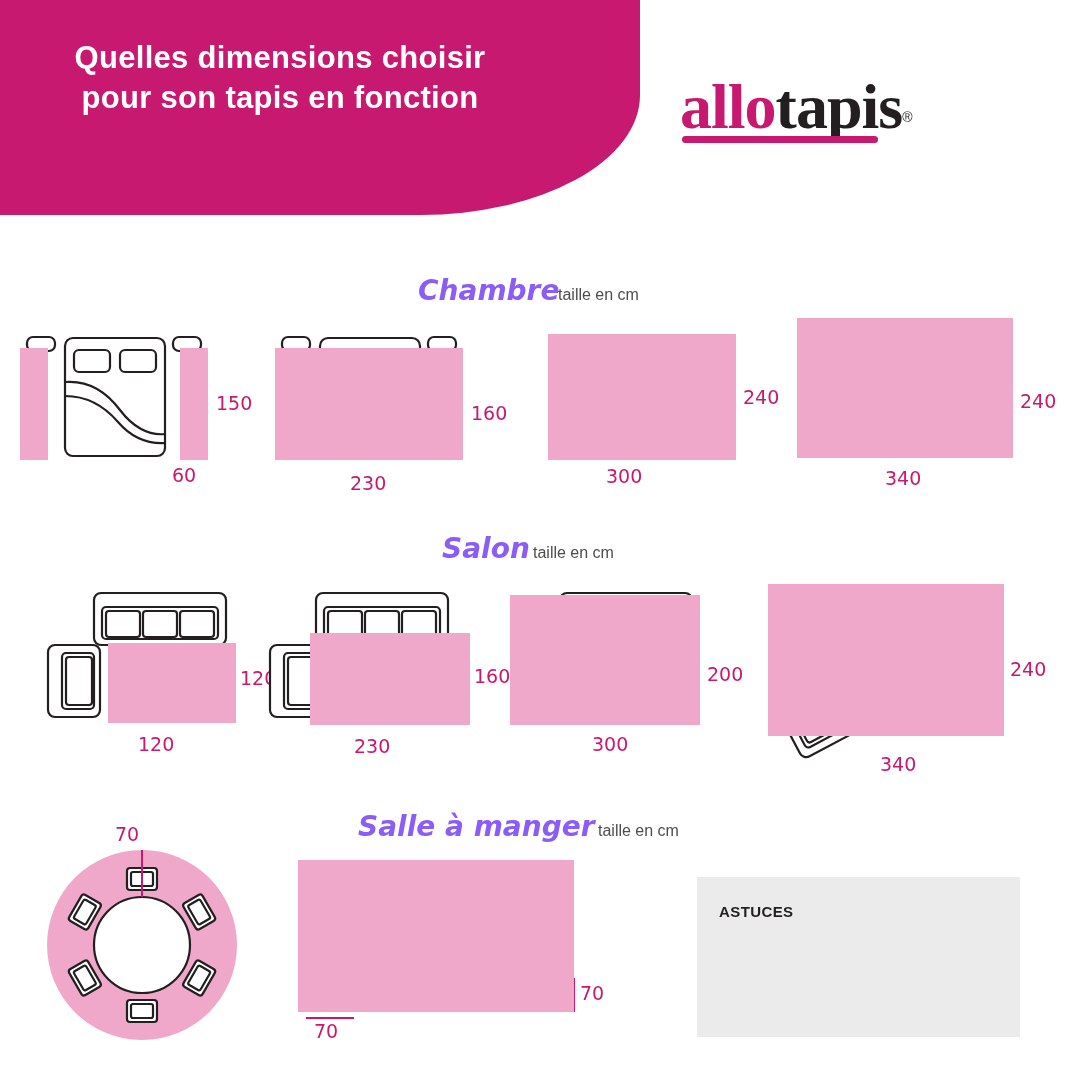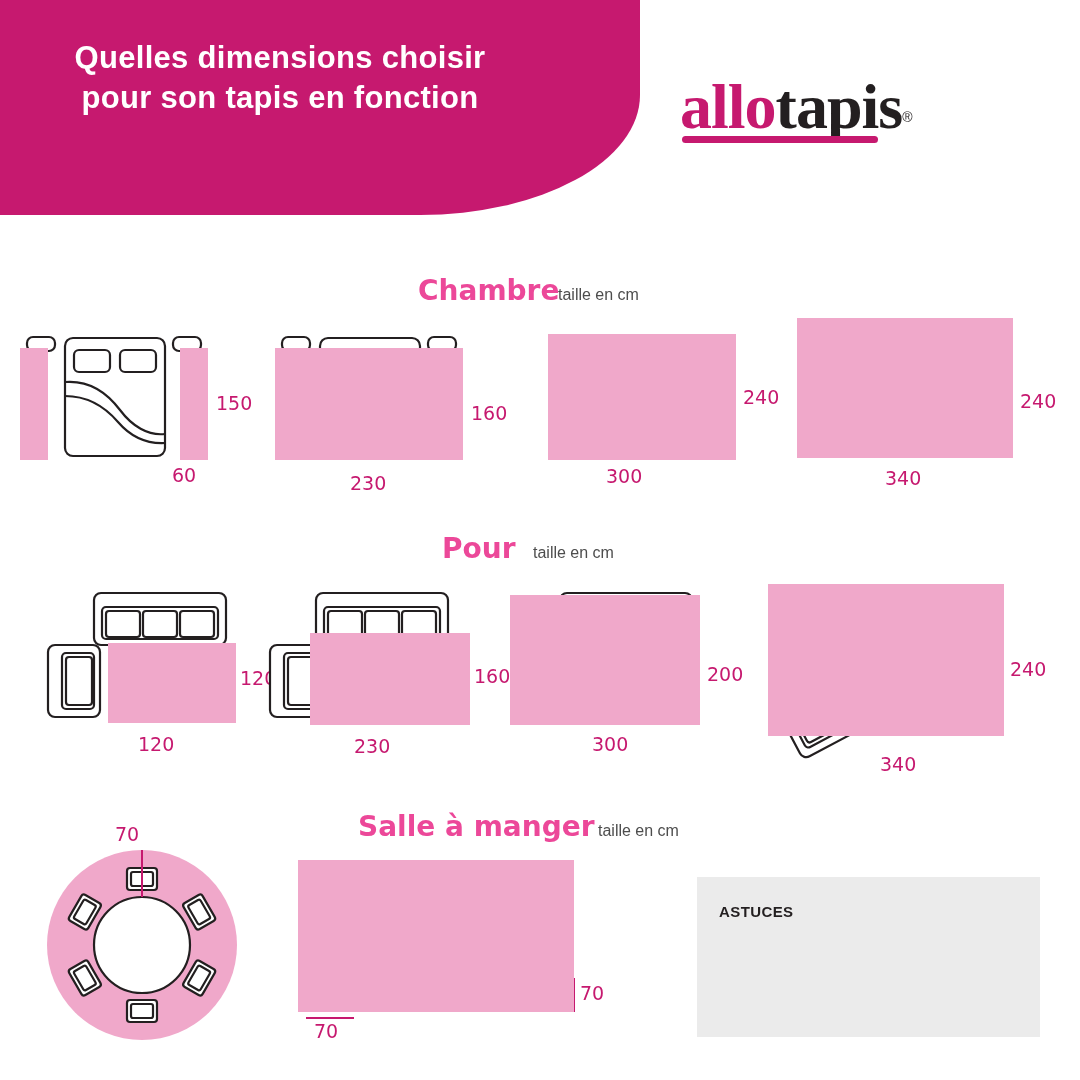--- a/index.html
+++ b/index.html
@@ -33,41 +33,41 @@
   }
   .logo-allo{color:#c6196f;}
   .logo-tapis{color:#231f20;}
   .logo-reg{font-size:14px;vertical-align:super;color:#231f20;}
   .logo-underline{
     position:absolute;left:2px;top:66px;width:196px;height:7px;background:#c6196f;
     border-radius:4px;
   }
   
   .sec-title{
-    position:absolute;font-weight:bold;color:#ec4899;font-size:28px;
+    position:absolute;font-weight:bold;color:#8b5cf6;font-size:28px;
     font-family:"DejaVu Sans", sans-serif;
+    font-style:italic;
   }
   .sec-sub{
     position:absolute;font-size:16px;color:#4d4d4d;
   }
   
   .rug{position:absolute;background:#f0a8ca;}
   .dim{
     position:absolute;color:#c6196f;font-weight:normal;font-size:19px;
     font-family:"DejaVu Sans", sans-serif;
   }
   .grp{position:absolute;}
   svg{display:block;overflow:visible;}
   .ln{fill:none;stroke:#231f20;stroke-width:2.2;stroke-linejoin:round;stroke-linecap:round;}
   .ln-w{fill:#ffffff;stroke:#231f20;stroke-width:2.2;stroke-linejoin:round;stroke-linecap:round;}
   
   .tips{
     position:absolute;left:697px;top:877px;width:323px;height:160px;
     background:#ebebeb;
-    padding-left:20px;
   }
   .tips-title{
     position:absolute;left:22px;top:26px;font-weight:bold;font-size:15px;
     color:#231f20;letter-spacing:0.4px;
   }
   .tips-body{
     position:absolute;left:22px;top:50px;width:282px;
     font-size:15px;line-height:24px;color:#231f20;
   }
 </style>
@@ -142,21 +142,21 @@
     <rect class="ln-w" x="74" y="29" width="100" height="118" rx="8"></rect>
     <rect class="ln-w" x="83" y="41" width="36" height="22" rx="5"></rect>
     <rect class="ln-w" x="129" y="41" width="36" height="22" rx="5"></rect>
     <path class="ln" d="M74 73 C 99 71, 117 85, 129 101 C 141 117, 157 127, 174 125"></path>
     <path class="ln" d="M74 87 C 97 87, 115 99, 127 113 C 139 127, 155 135, 174 134"></path>
   </svg>
   <div class="dim" style="left:235px;top:80px;">240</div>
   <div class="dim" style="left:100px;top:157px;">340</div>
 </div>
 
-<div class="sec-title" style="left:442px;top:532px;">Pour</div>
+<div class="sec-title" style="left:442px;top:532px;">Salon</div>
 <div class="sec-sub" style="left:533px;top:544px;">taille en cm</div>
 
 <div class="grp" style="left:40px;top:585px;width:215px;height:165px;">
   <div class="rug" style="left:68px;top:58px;width:128px;height:80px;"></div>
   <svg width="215" height="165" viewBox="0 0 215 165">
 
     <rect class="ln-w" x="54" y="8" width="132" height="52" rx="7"></rect>
     <rect class="ln-w" x="62" y="22" width="116" height="32" rx="4"></rect>
     <rect class="ln-w" x="66" y="26" width="34" height="26" rx="3"></rect>
     <rect class="ln-w" x="103" y="26" width="34" height="26" rx="3"></rect>

